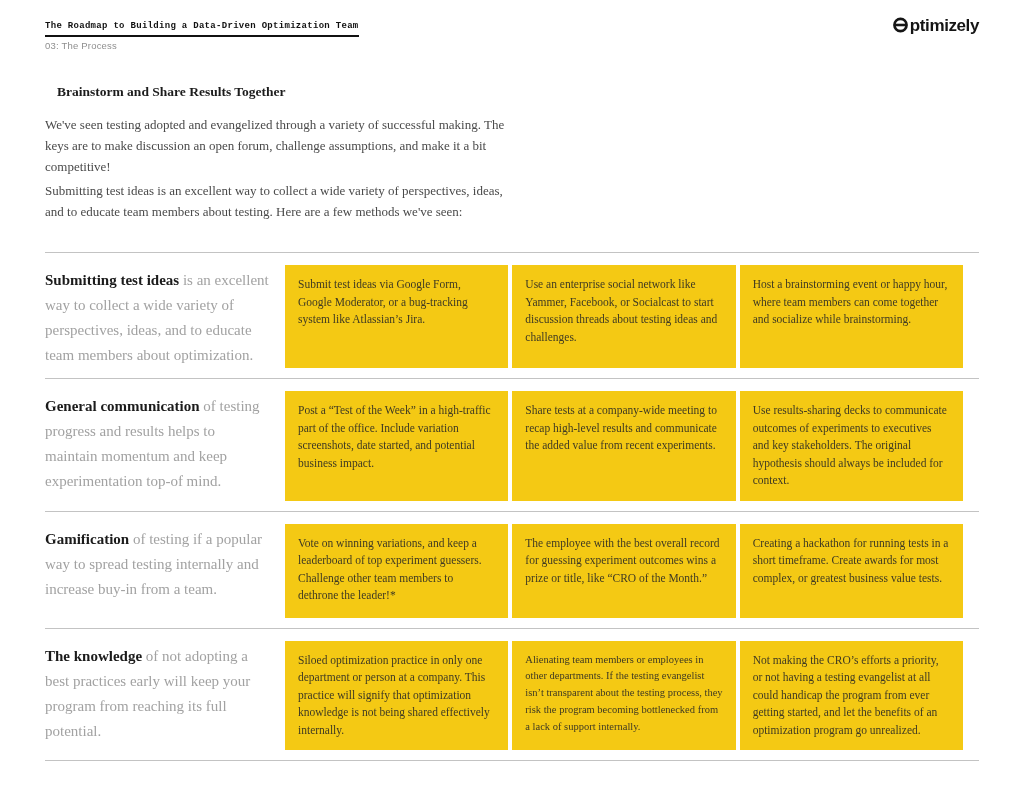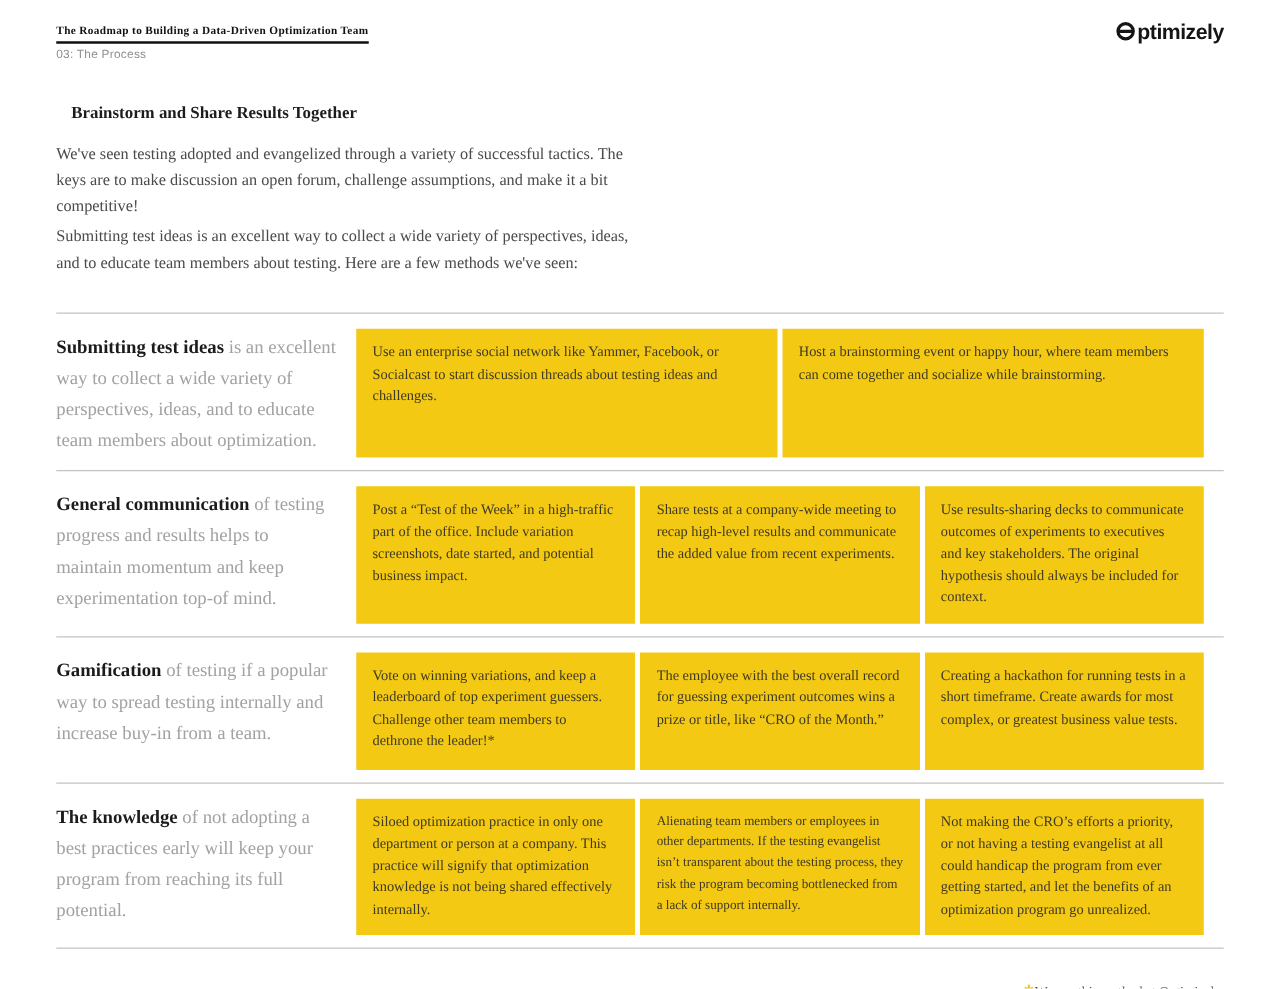--- a/index.html
+++ b/index.html
@@ -4,21 +4,21 @@
 <style>
   html,body { margin:0; padding:0; background:#ffffff; }
   .page {
     position:relative; width:1024px; height:791px; overflow:hidden;
     background:#ffffff; box-sizing:border-box; padding:14px 45px 0 45px;
     font-family:"Liberation Serif", serif;
   }
   
   .header { display:flex; justify-content:space-between; align-items:flex-start; }
   .doc-title {
-    font-family:Liberation Serif, serif; font-weight:bold; font-size:9px;
+    font-family:Liberation Mono, monospace; font-weight:bold; font-size:9px;
     letter-spacing:0.3px; color:#111; display:inline-block;
     border-bottom:2px solid #111; padding-bottom:4px;
   }
   .doc-subtitle {
     margin-top:3px; font-family:Liberation Sans, sans-serif;
     font-size:9.5px; color:#8f8f8f; letter-spacing:0.2px;
   }
   .logo {
     display:flex; align-items:flex-start; margin-top:2px;
     font-family:"Liberation Sans", sans-serif; font-weight:bold;
@@ -64,31 +64,32 @@
       <svg width="17" height="17" viewBox="0 0 17 17">
         <circle cx="8.5" cy="9" r="6.1" fill="none" stroke="#151515" stroke-width="2.6"></circle>
         <line x1="2.6" y1="9" x2="14.4" y2="9" stroke="#151515" stroke-width="2.6"></line>
       </svg>
       <span>ptimizely</span>
     </div>
   </div>
 
   <div class="intro">
     <h2>Brainstorm and Share Results Together</h2>
-    <p>We've seen testing adopted and evangelized through a variety of successful tactics. The keys are to make discussion an open forum, challenge assumptions, and make it a bit competitive!</p>
+    <p>We've seen testing adopted and evangelized through a variety of successful making. The keys are to make discussion an open forum, challenge assumptions, and make it a bit competitive!</p>
     <p>Submitting test ideas is an excellent way to collect a wide variety of perspectives, ideas, and to educate team members about testing. Here are a few methods we've seen:</p>
   </div>
 
   <div class="grid">
 
     <div class="row">
       <div class="row-label">
         <b>Submitting test ideas</b><span> is an excellent way to collect a wide variety of perspectives, ideas, and to educate team members about optimization.</span>
       </div>
       <div class="cells">
+        <div class="cell">Submit test ideas via Google Form, Google Moderator, or a bug-tracking system like Atlassian’s Jira.</div>
         <div class="cell">Use an enterprise social network like Yammer, Facebook, or Socialcast to start discussion threads about testing ideas and challenges.</div>
         <div class="cell">Host a brainstorming event or happy hour, where team members can come together and socialize while brainstorming.</div>
       </div>
     </div>
 
     <div class="row">
       <div class="row-label">
         <b>General communication</b><span> of testing progress and results helps to maintain momentum and keep experimentation top-of mind.</span>
       </div>
       <div class="cells">

